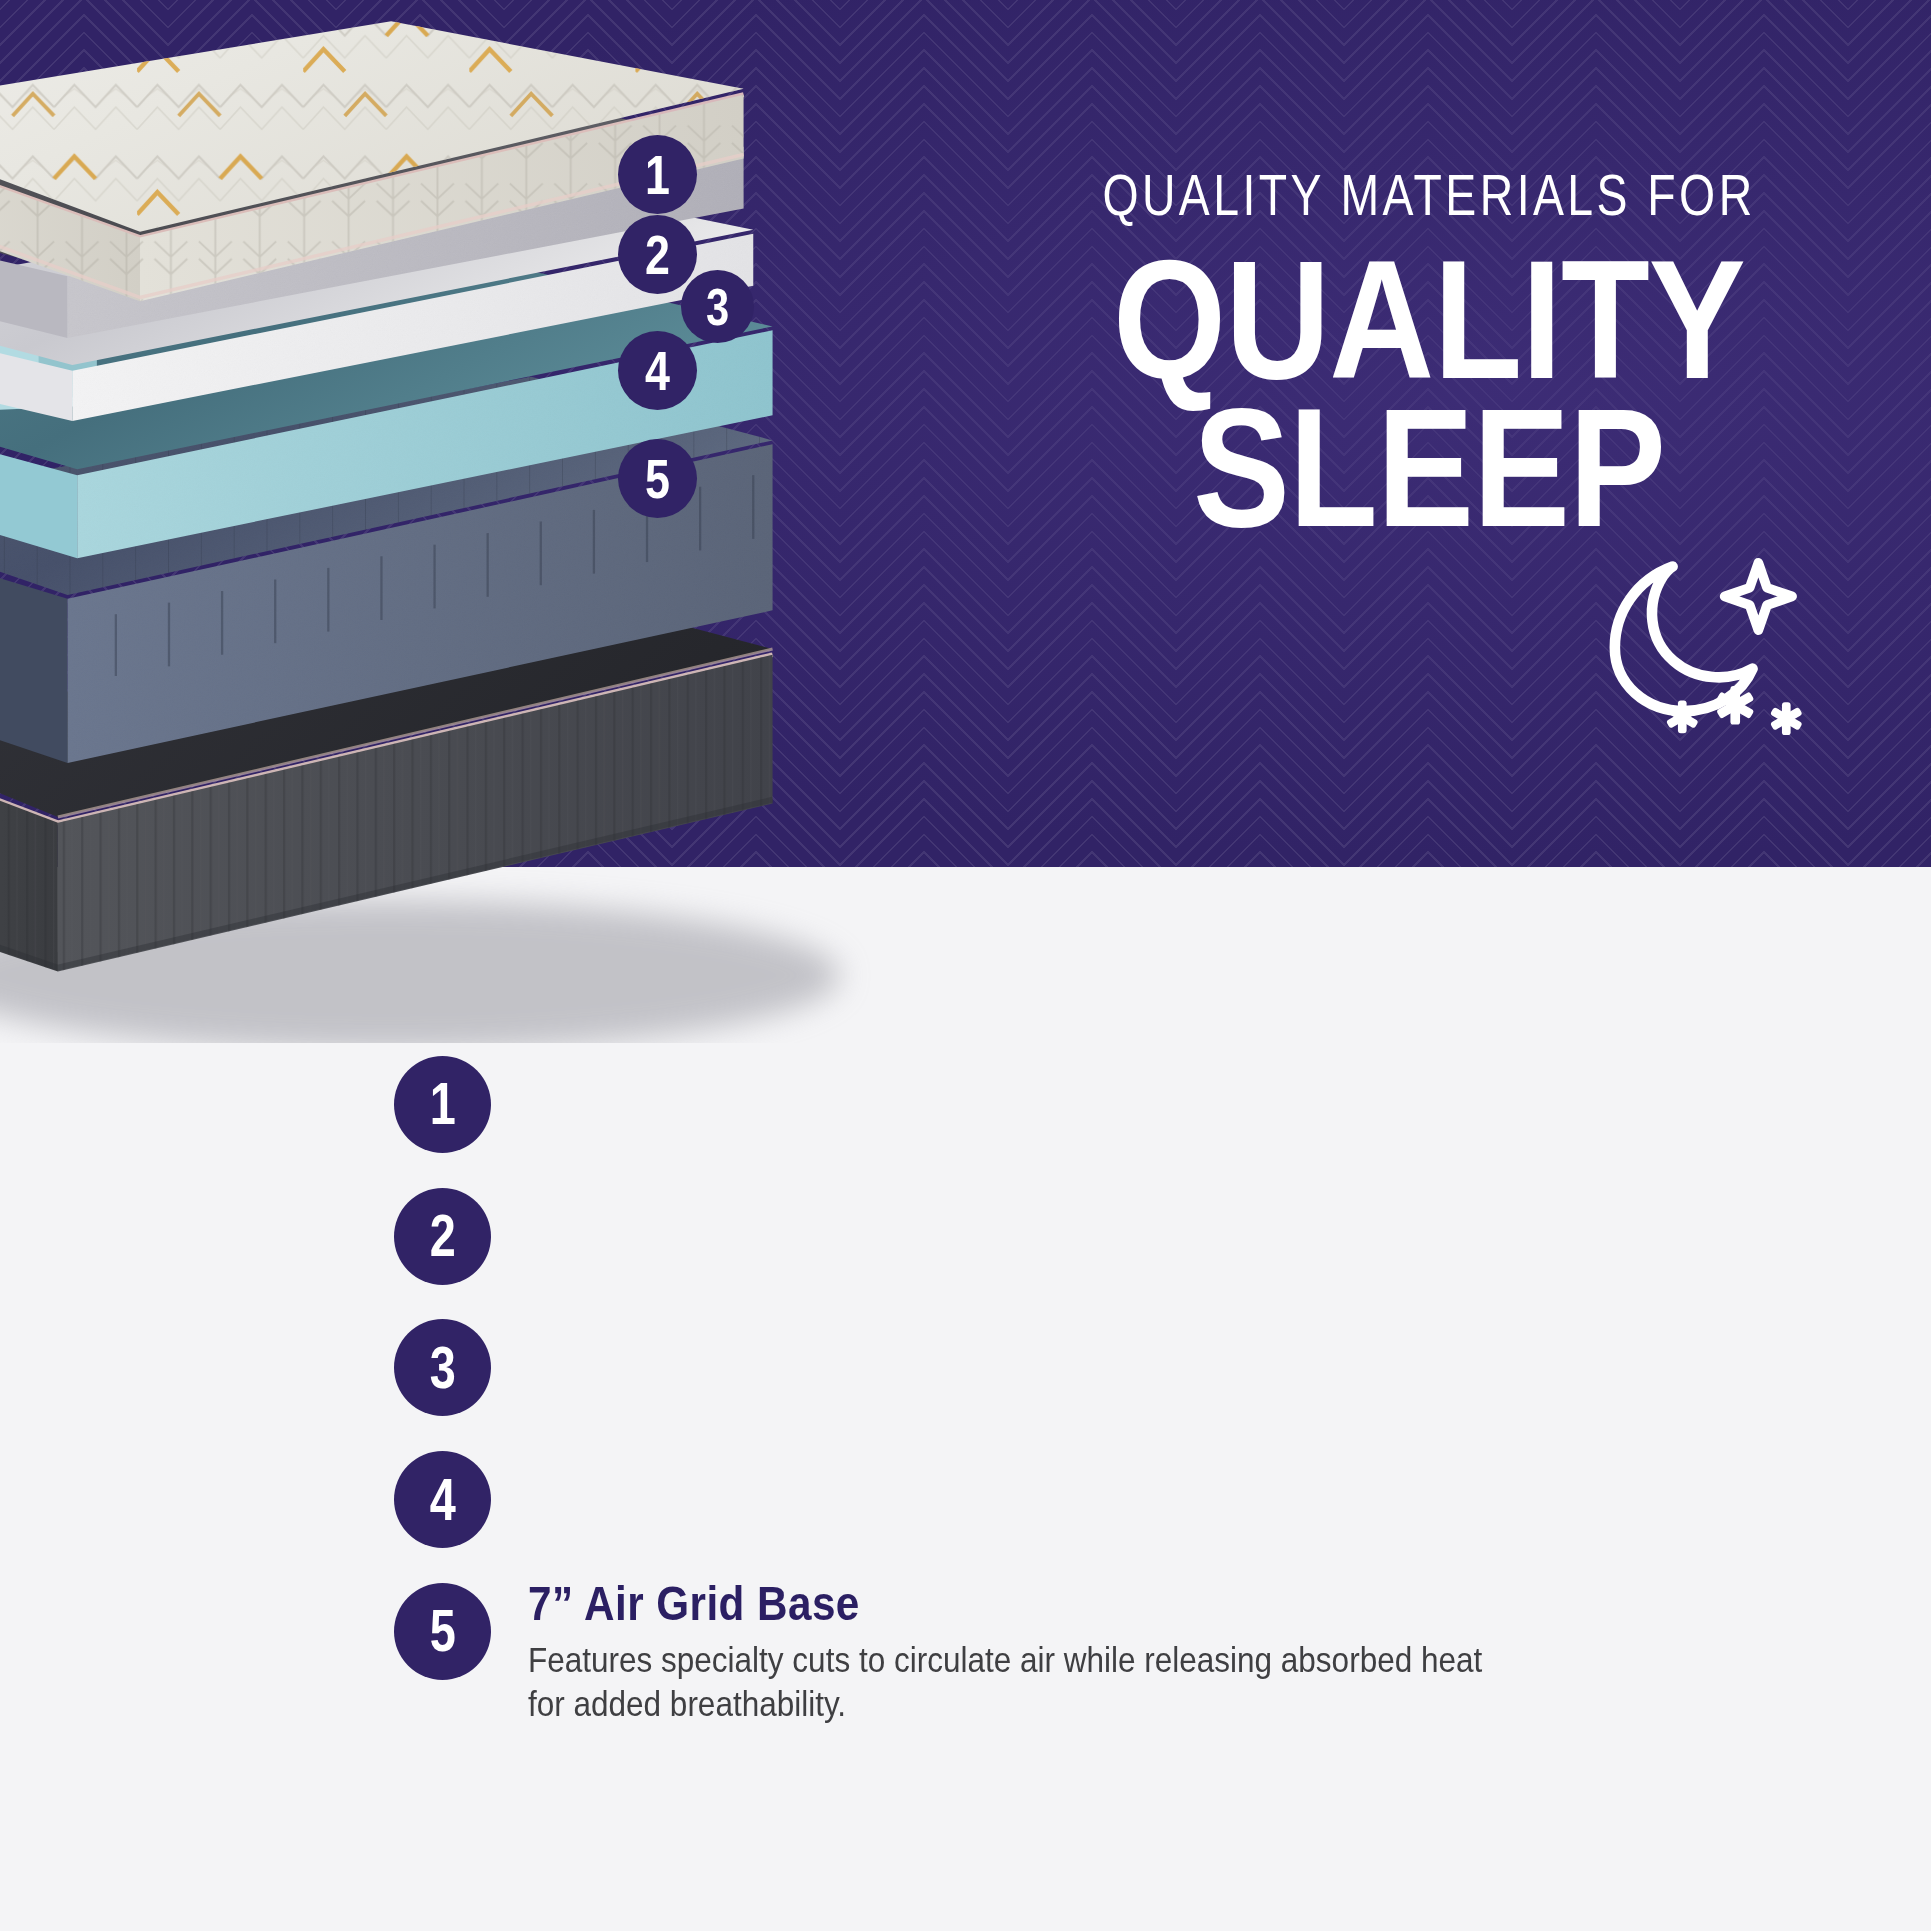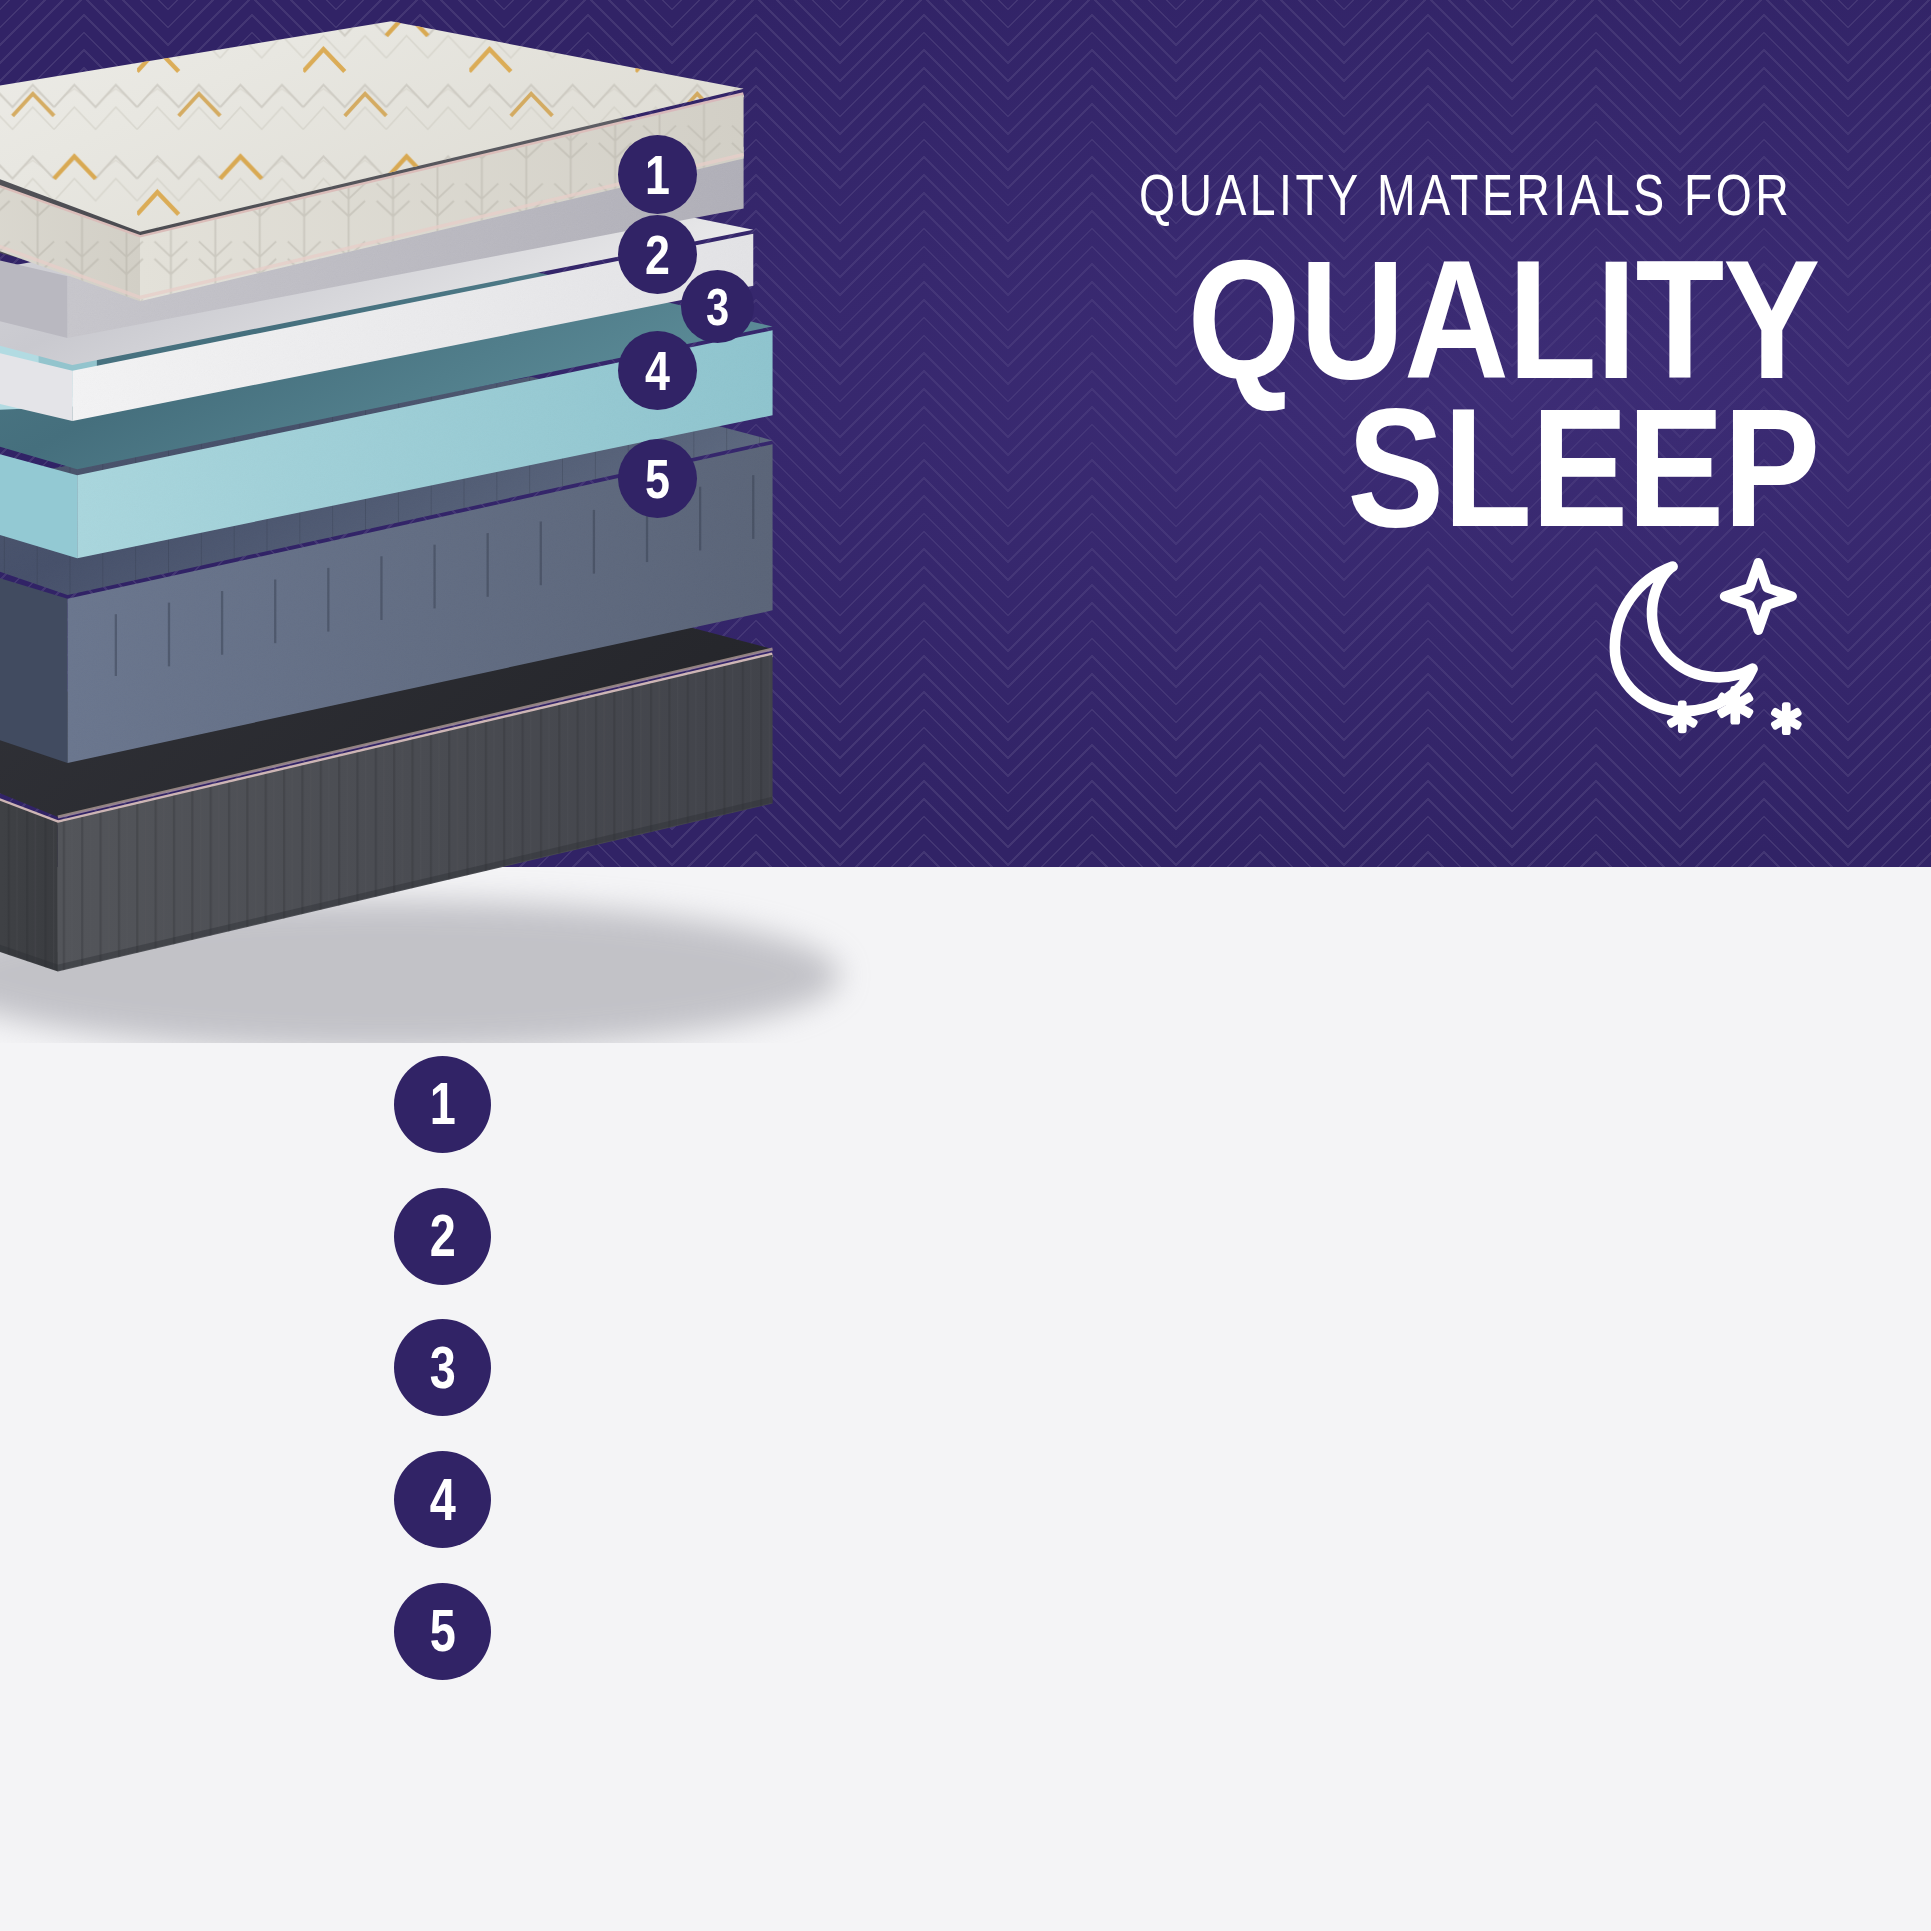--- a/index.html
+++ b/index.html
@@ -29,21 +29,21 @@
       rgba(255,255,255,.16) 0px, rgba(255,255,255,.16) 1.9px,
       rgba(255,255,255,0) 1.9px, rgba(255,255,255,0) 12.6px);
   }
   .hero-vignette{
     position:absolute;inset:0;
     background:radial-gradient(120% 90% at 78% 45%, rgba(70,52,130,.55) 0%, rgba(40,28,88,0) 60%);
     pointer-events:none;
   }
 
   
-  .headline{position:absolute;left:975px;top:166px;width:908px;text-align:right;}
+  .headline{position:absolute;left:975px;top:166px;width:908px;text-align:center;}
   .kicker{
     font-family:"Liberation Sans", sans-serif;
     font-weight:300;color:#ffffff;
     font-size:58px;letter-spacing:4.3px;
     transform:scaleX(.80);transform-origin:center top;
     white-space:nowrap;line-height:1;
   }
   .big{
     font-family:"Liberation Sans", sans-serif;
     font-weight:700;color:#ffffff;
@@ -381,17 +381,22 @@
       </div>
       <div class="lrow">
         <div class="lbadge">
           <span>4</span>
         </div>
       </div>
       <div class="lrow">
         <div class="lbadge">
           <span>5</span>
         </div>
+        <div class="ltext">
+          <div class="ltitle">7” Air Grid Base</div>
+          <div class="ldesc">Features specialty cuts to circulate air while releasing absorbed heat
+for added breathability.</div>
+        </div>
       </div>
     </div>
 
 </div>
 
 
 </body></html>

